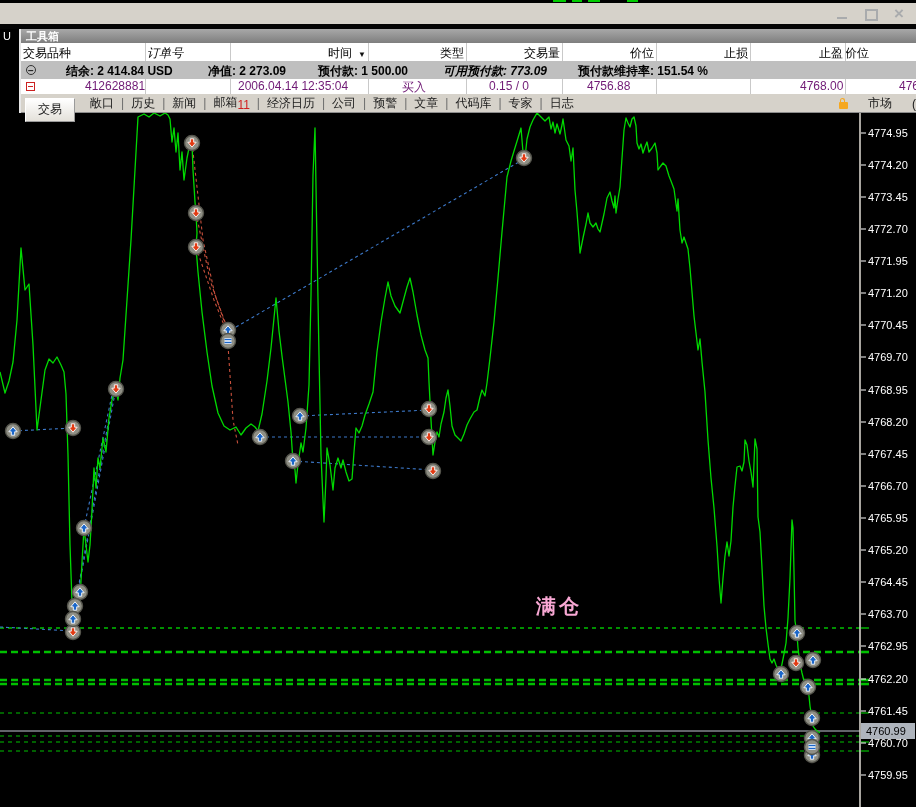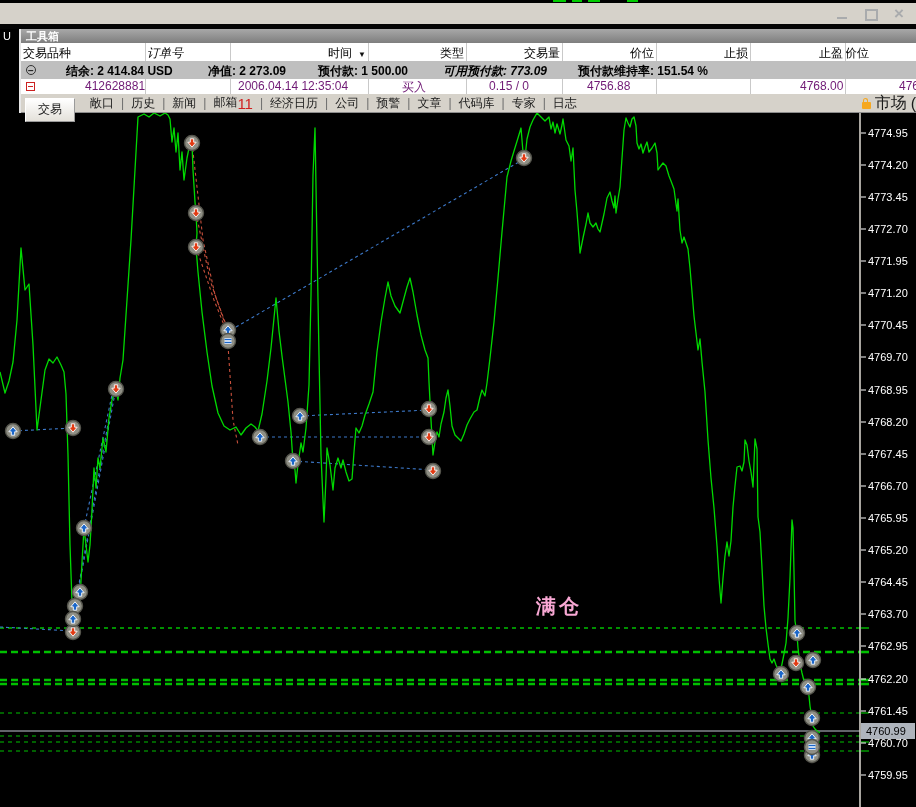--- a/index.html
+++ b/index.html
@@ -30,25 +30,25 @@
   .collapse{position:absolute;left:5px;top:4px;width:10px;height:10px;border:1px solid #333;border-radius:50%;
             color:#222;font-size:10px;line-height:9px;text-align:center;font-weight:bold;box-sizing:border-box;background:#BFBFBF;}
   .drow{position:absolute;left:0;top:50px;width:100%;height:15px;background:#FFF;overflow:hidden;}
   .dcell{position:absolute;top:0;font-size:12px;color:#701a75;white-space:nowrap;}
   .ordicon{position:absolute;left:5px;top:3px;width:9px;height:9px;border:1px solid #CC2222;background:#fff;box-sizing:border-box;}
   .ordicon:after{content:"";position:absolute;left:1px;top:3px;width:5px;height:1px;background:#CC2222;}
   
   .tabbar{position:absolute;left:0;top:65px;width:100%;height:19px;background:#D6D2CA;border-bottom:1px solid #8C8C8C;
           display:flex;align-items:center;font-size:12px;color:#1a1a1a;box-sizing:border-box;}
   .tab{padding:0 7px;white-space:nowrap;cursor:default;}
-  .tab .badge{color:#D02020;font-size:15px;vertical-align:sub;}
+  .tab .badge{color:#D02020;font-size:12px;vertical-align:sub;}
   .tabsep{color:#6b6b6b;}
   .tab.active{position:relative;background:linear-gradient(#FFFFFF,#E4E1DA);border:1px solid #9a9a9a;border-top-color:#fff;
          border-left-color:#fff;height:22px;line-height:21px;margin:9px 8px -5px 4px;padding:0 12px;z-index:6;}
-  .marketbox{position:absolute;right:2px;top:0;height:19px;display:flex;align-items:center;gap:4px;font-size:16px;color:#1a1a1a;}
+  .marketbox{position:absolute;right:2px;top:0;height:19px;display:flex;align-items:center;gap:20px;font-size:12px;color:#1a1a1a;}
   .lock{width:9px;height:7px;background:#F6A821;border-radius:1px;position:relative;margin-top:3px;}
   .lock:before{content:"";position:absolute;left:1px;top:-4px;width:5px;height:5px;border:1.5px solid #F6A821;
                border-bottom:none;border-radius:3px 3px 0 0;box-sizing:border-box;}
   
   .chartsvg{position:absolute;left:0;top:113px;}
   .anno{position:absolute;font-weight:bold;font-size:20px;letter-spacing:3px;z-index:4;}
 </style>
 </head>
 <body>
 

